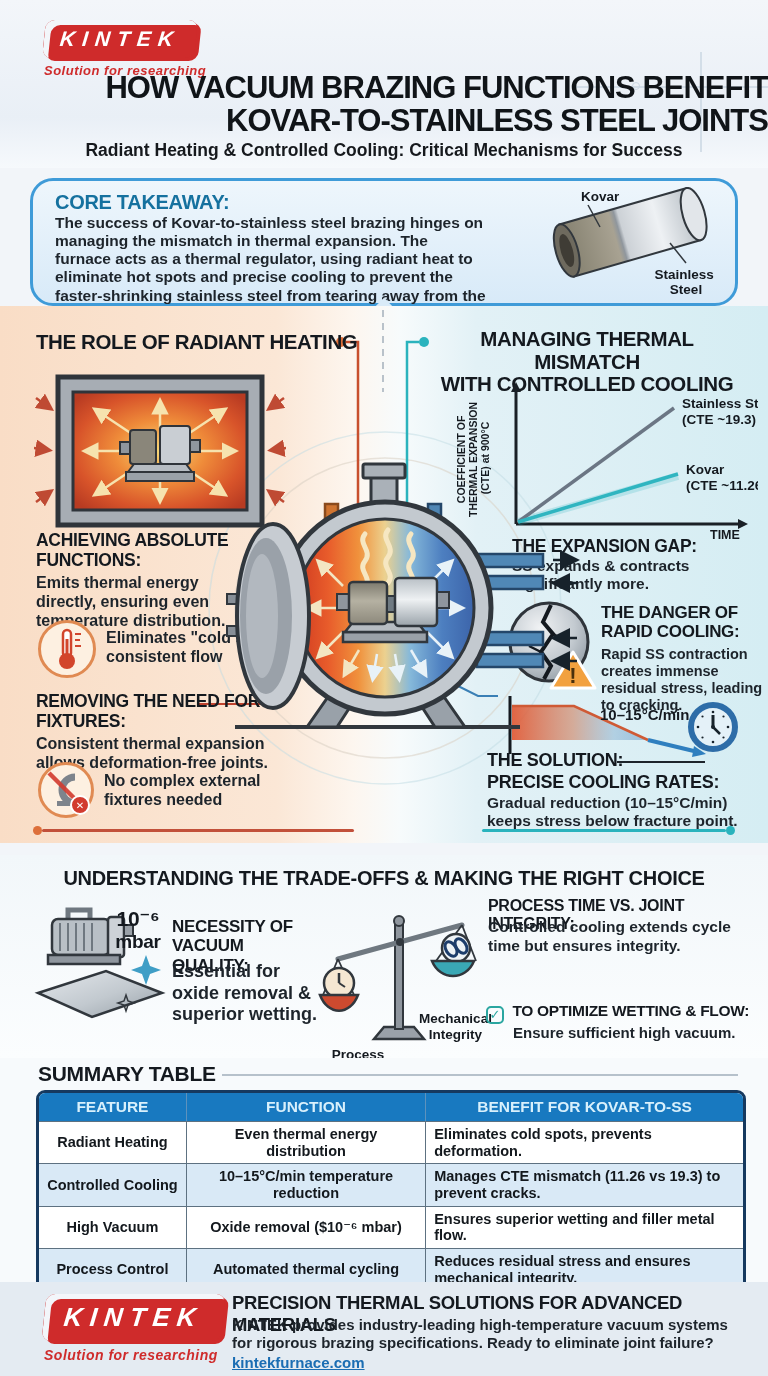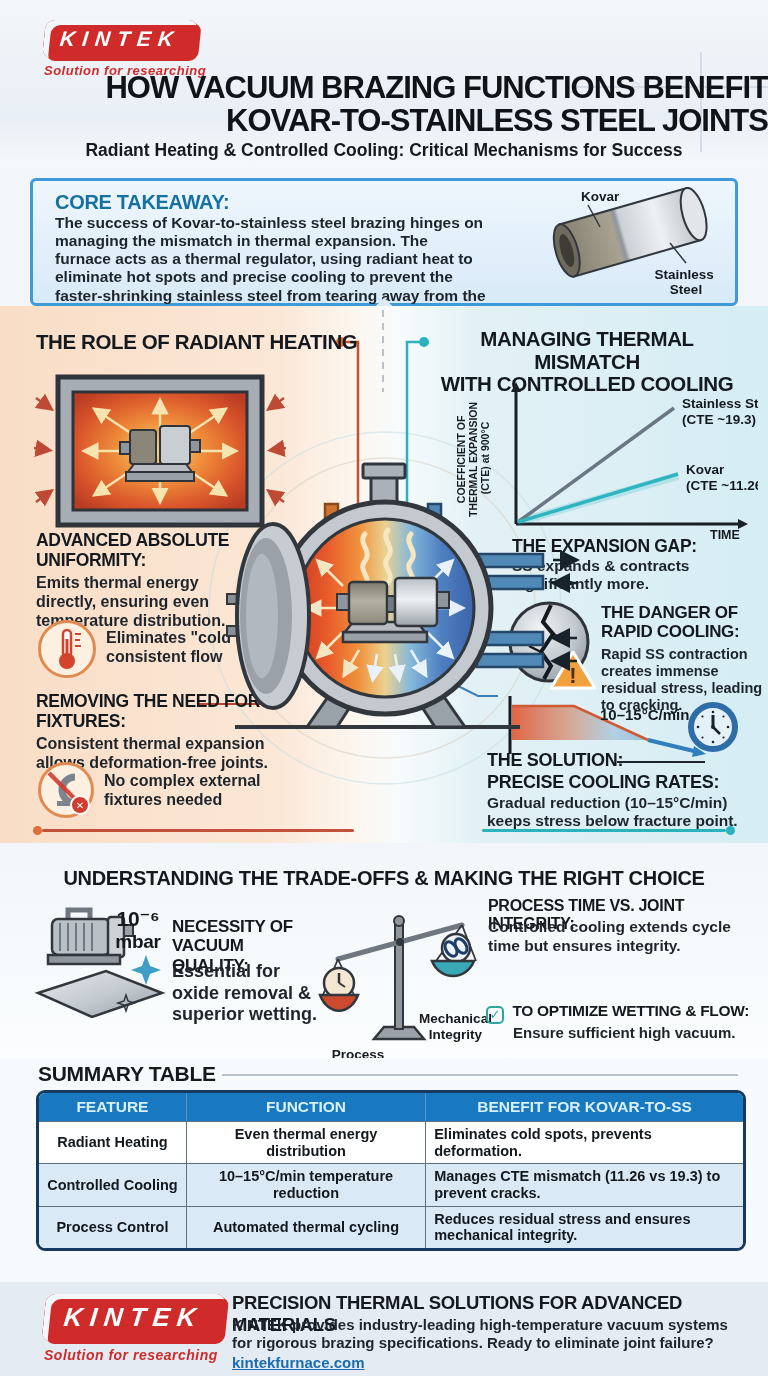--- a/index.html
+++ b/index.html
@@ -16,21 +16,21 @@
             background:linear-gradient(180deg,#f3f6fa 0%,#e9eff6 70%,#f6f9fc 100%); }
   .circ-line { background:#ccd8e4; opacity:.8; }
   .logo-box { display:inline-block; background:#cf2b2b; color:#fff; font-weight:800; font-style:italic;
               border-radius:9px; transform:skewX(-6deg); box-shadow:4px 3px 0 0 #cf2b2b, 6px 5px 0 0 #f3f6fa inset; }
   .logo-letters { letter-spacing:7px; }
   .tagline { color:#cf2b2b; font-style:italic; font-weight:700; letter-spacing:.5px; }
   #title1,#title2 { width:768px; text-align:right; font-weight:800; color:#101418; letter-spacing:-1px; font-size:31px; line-height:1.06; }
   #subtitle { width:768px; text-align:center; font-weight:700; color:#16191d; font-size:17.5px; }
 
   
-  #takeaway { top:178px; left:30px; width:708px; height:128px; border:3px solid #3f9bd8; border-radius:6px;
+  #takeaway { top:178px; left:30px; width:708px; height:128px; border:3px solid #3f9bd8; border-radius:23px;
               background:linear-gradient(180deg,#eef6fc 0%,#d8eaf8 100%); }
   #takeaway-notch { left:374px; top:302px; width:20px; height:20px; background:#d9ebf8;
               border-right:3px solid #3f9bd8; border-bottom:3px solid #3f9bd8; transform:rotate(45deg); }
   .core-head { color:#15719f; font-weight:800; font-size:20px; letter-spacing:-0.3px; }
   .core-body { font-size:15.5px; line-height:1.17; width:432px; }
 
   
   #main { top:306px; left:0; width:768px; height:537px;
           background:linear-gradient(90deg,#f9ddc6 0%,#fbe7d6 36%,#fdf6ef 46%,#f7fbfc 52%,#e2f1f6 62%,#d5edf3 100%); }
   .sec-head { font-size:20.5px; font-weight:800; color:#14191f; letter-spacing:-0.4px; line-height:1.1; }
@@ -168,21 +168,21 @@
           <line x1="151" y1="106" x2="190" y2="132"></line>
       </g>
       <rect x="92" y="110" width="68" height="9" fill="#9aa1a8" stroke="#2f343a" stroke-width="2"></rect>
       <polygon points="100,102 152,102 158,110 94,110" fill="#b6bcc2" stroke="#2f343a" stroke-width="2"></polygon>
       <rect x="86" y="80" width="10" height="12" fill="#8f969e" stroke="#2f343a" stroke-width="2"></rect>
       <rect x="96" y="68" width="26" height="34" rx="3" fill="#8a867a" stroke="#2f343a" stroke-width="2"></rect>
       <rect x="126" y="64" width="30" height="38" rx="3" fill="#c9ced3" stroke="#2f343a" stroke-width="2"></rect>
       <rect x="156" y="78" width="10" height="12" fill="#8f969e" stroke="#2f343a" stroke-width="2"></rect>
     </svg>
 
-    <div class="abs hB" style="left:36px;top:225px;width:245px;font-size:17.5px;line-height:1.12;">ADVANCED ABSOLUTE UNIFORMITY:</div>
+    <div class="abs hB" style="left:36px;top:225px;width:245px;font-size:17.5px;line-height:1.12;">ACHIEVING ABSOLUTE FUNCTIONS:</div>
     <div class="abs t" style="left:36px;top:268px;width:205px;font-size:16px;line-height:1.18;">Emits thermal energy directly, ensuring even temperature distribution.</div>
 
     <div class="abs note-circle" style="left:38px;top:314px;width:58px;height:58px;">
       <svg width="52" height="52" viewBox="0 0 52 52">
         <rect x="22" y="7" width="8" height="27" rx="4" fill="#fff" stroke="#d2452c" stroke-width="2.5"></rect>
         <rect x="24.5" y="16" width="3" height="18" fill="#d2452c"></rect>
         <circle cx="26" cy="38" r="8" fill="#d2452c"></circle>
         <line x1="34" y1="11" x2="40" y2="11" stroke="#d2452c" stroke-width="2"></line>
         <line x1="34" y1="17" x2="39" y2="17" stroke="#d2452c" stroke-width="2"></line>
         <line x1="34" y1="23" x2="40" y2="23" stroke="#d2452c" stroke-width="2"></line>
@@ -493,20 +493,25 @@
         <tr>
           <td>Radiant Heating</td>
           <td>Even thermal energy distribution</td>
           <td>Eliminates cold spots, prevents deformation.</td>
         </tr>
         <tr class="alt">
           <td>Controlled Cooling</td>
           <td>10–15°C/min temperature reduction</td>
           <td>Manages CTE mismatch (11.26 vs 19.3) to prevent cracks.</td>
         </tr>
+        <tr>
+          <td>High Vacuum</td>
+          <td>Oxide removal ($10⁻⁶ mbar)</td>
+          <td>Ensures superior wetting and filler metal flow.</td>
+        </tr>
         <tr class="alt">
           <td>Process Control</td>
           <td>Automated thermal cycling</td>
           <td>Reduces residual stress and ensures mechanical integrity.</td>
         </tr>
       </tbody>
     </table>
   </div>
 
   <div id="footer" class="abs">

